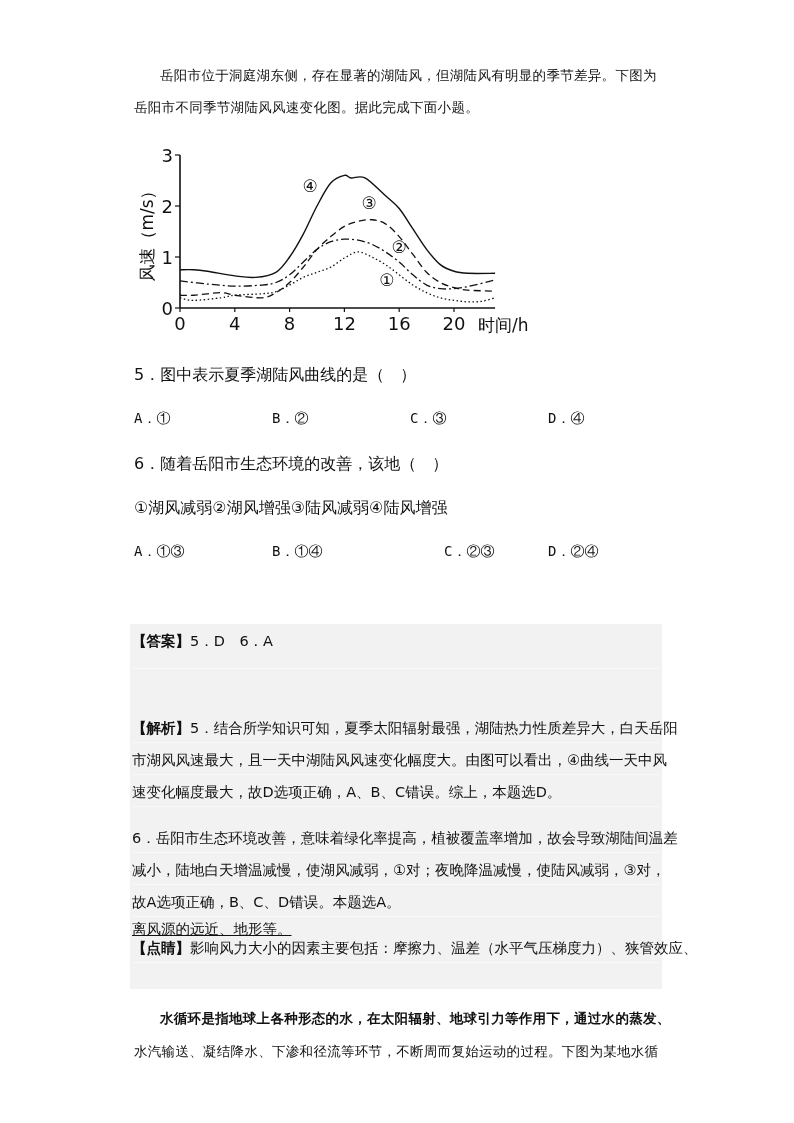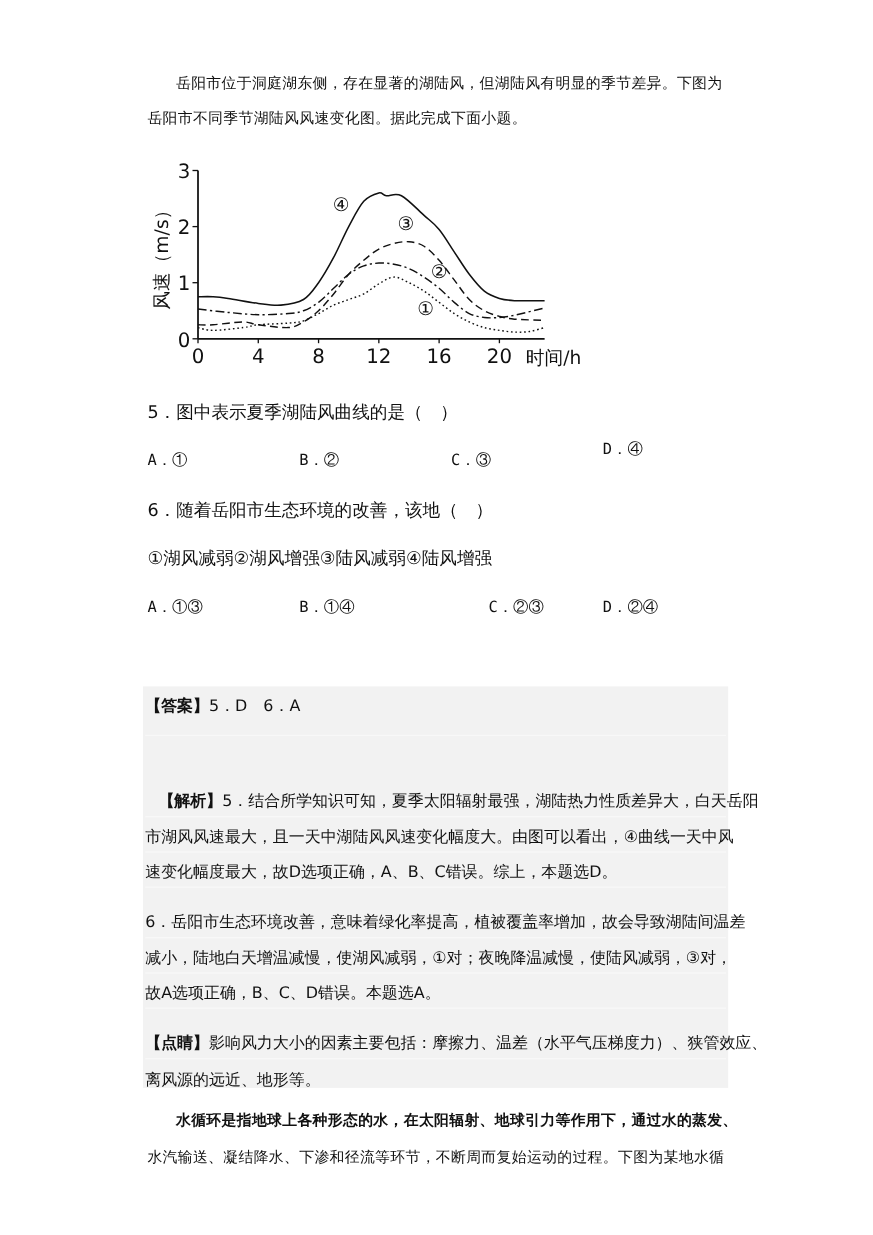--- a/index.html
+++ b/index.html
@@ -59,21 +59,21 @@
       <text x="386.87" y="285.95" text-anchor="middle" font-size="17" fill="#111">①</text>
     </g>
   <text id="ylabel" transform="translate(153,232) rotate(-90)" text-anchor="middle" font-size="17" fill="#111">风速（m/s）</text>
   <text id="xlabel" x="478" y="331" font-size="17" fill="#111">时间/h</text>
 </svg>
 
 <div class="abs q" style="left:134px; top:365px;">5．图中表示夏季湖陆风曲线的是（　）</div>
 <div class="abs opt" style="left:134px; top:410px;">A．①</div>
 <div class="abs opt" style="left:272px; top:410px;">B．②</div>
 <div class="abs opt" style="left:410px; top:410px;">C．③</div>
-<div class="abs opt" style="left:548px; top:400px;">D．④</div>
+<div class="abs opt" style="left:548px; top:410px;">D．④</div>
 
 <div class="abs q" style="left:134px; top:454px;">6．随着岳阳市生态环境的改善，该地（　）</div>
 <div class="abs q" style="left:134px; top:498px;">①湖风减弱②湖风增强③陆风减弱④陆风增强</div>
 <div class="abs opt" style="left:134px; top:543px;">A．①③</div>
 <div class="abs opt" style="left:272px; top:543px;">B．①④</div>
 <div class="abs opt" style="left:410px; top:543px;margin-left:34px;">C．②③</div>
 <div class="abs opt" style="left:548px; top:543px;">D．②④</div>
 
 <div class="abs answer-box"></div>
 <div class="rule" style="top:668px;"></div>
@@ -82,28 +82,28 @@
 <div class="rule" style="top:806px;"></div>
 <div class="rule" style="top:852px;"></div>
 <div class="rule" style="top:884px;"></div>
 <div class="rule" style="top:916px;"></div>
 <div class="rule" style="top:962px;"></div>
 
 <div class="abs ab-text" style="left:132px; top:632px;">
   <span class="tag">【答案】</span><span>5．D　6．A</span>
 </div>
 
-<div class="abs ab-text" style="left:132px; top:719px;margin-left:12px;">
+<div class="abs ab-text" style="left:132px; top:719px;">
   <span class="tag">【解析】</span><span>5．结合所学知识可知，夏季太阳辐射最强，湖陆热力性质差异大，白天岳阳</span>
 </div>
 <div class="abs ab-text" style="left:132px; top:751px;">市湖风风速最大，且一天中湖陆风风速变化幅度大。由图可以看出，④曲线一天中风</div>
 <div class="abs ab-text" style="left:132px; top:783px;">速变化幅度最大，故D选项正确，A、B、C错误。综上，本题选D。</div>
 <div class="abs ab-text" style="left:132px; top:829px;">6．岳阳市生态环境改善，意味着绿化率提高，植被覆盖率增加，故会导致湖陆间温差</div>
 <div class="abs ab-text" style="left:132px; top:861px;">减小，陆地白天增温减慢，使湖风减弱，①对；夜晚降温减慢，使陆风减弱，③对，</div>
 <div class="abs ab-text" style="left:132px; top:893px;">故A选项正确，B、C、D错误。本题选A。</div>
 
 <div class="abs ab-text" style="left:132px; top:939px;">
   <span class="tag">【点睛】</span><span>影响风力大小的因素主要包括：摩擦力、温差（水平气压梯度力）、狭管效应、</span>
 </div>
-<div class="abs ab-text" style="left:132px; top:972px;">离风源的远近、地形等。</div>
+<div class="abs ab-text" style="left:132px; top:920px;text-decoration:underline;">离风源的远近、地形等。</div>
 
 <div class="abs intro" style="left:160px; top:1010px;font-weight:bold;">水循环是指地球上各种形态的水，在太阳辐射、地球引力等作用下，通过水的蒸发、</div>
 <div class="abs intro" style="left:134px; top:1043px;">水汽输送、凝结降水、下渗和径流等环节，不断周而复始运动的过程。下图为某地水循</div>
 
 </body></html>

